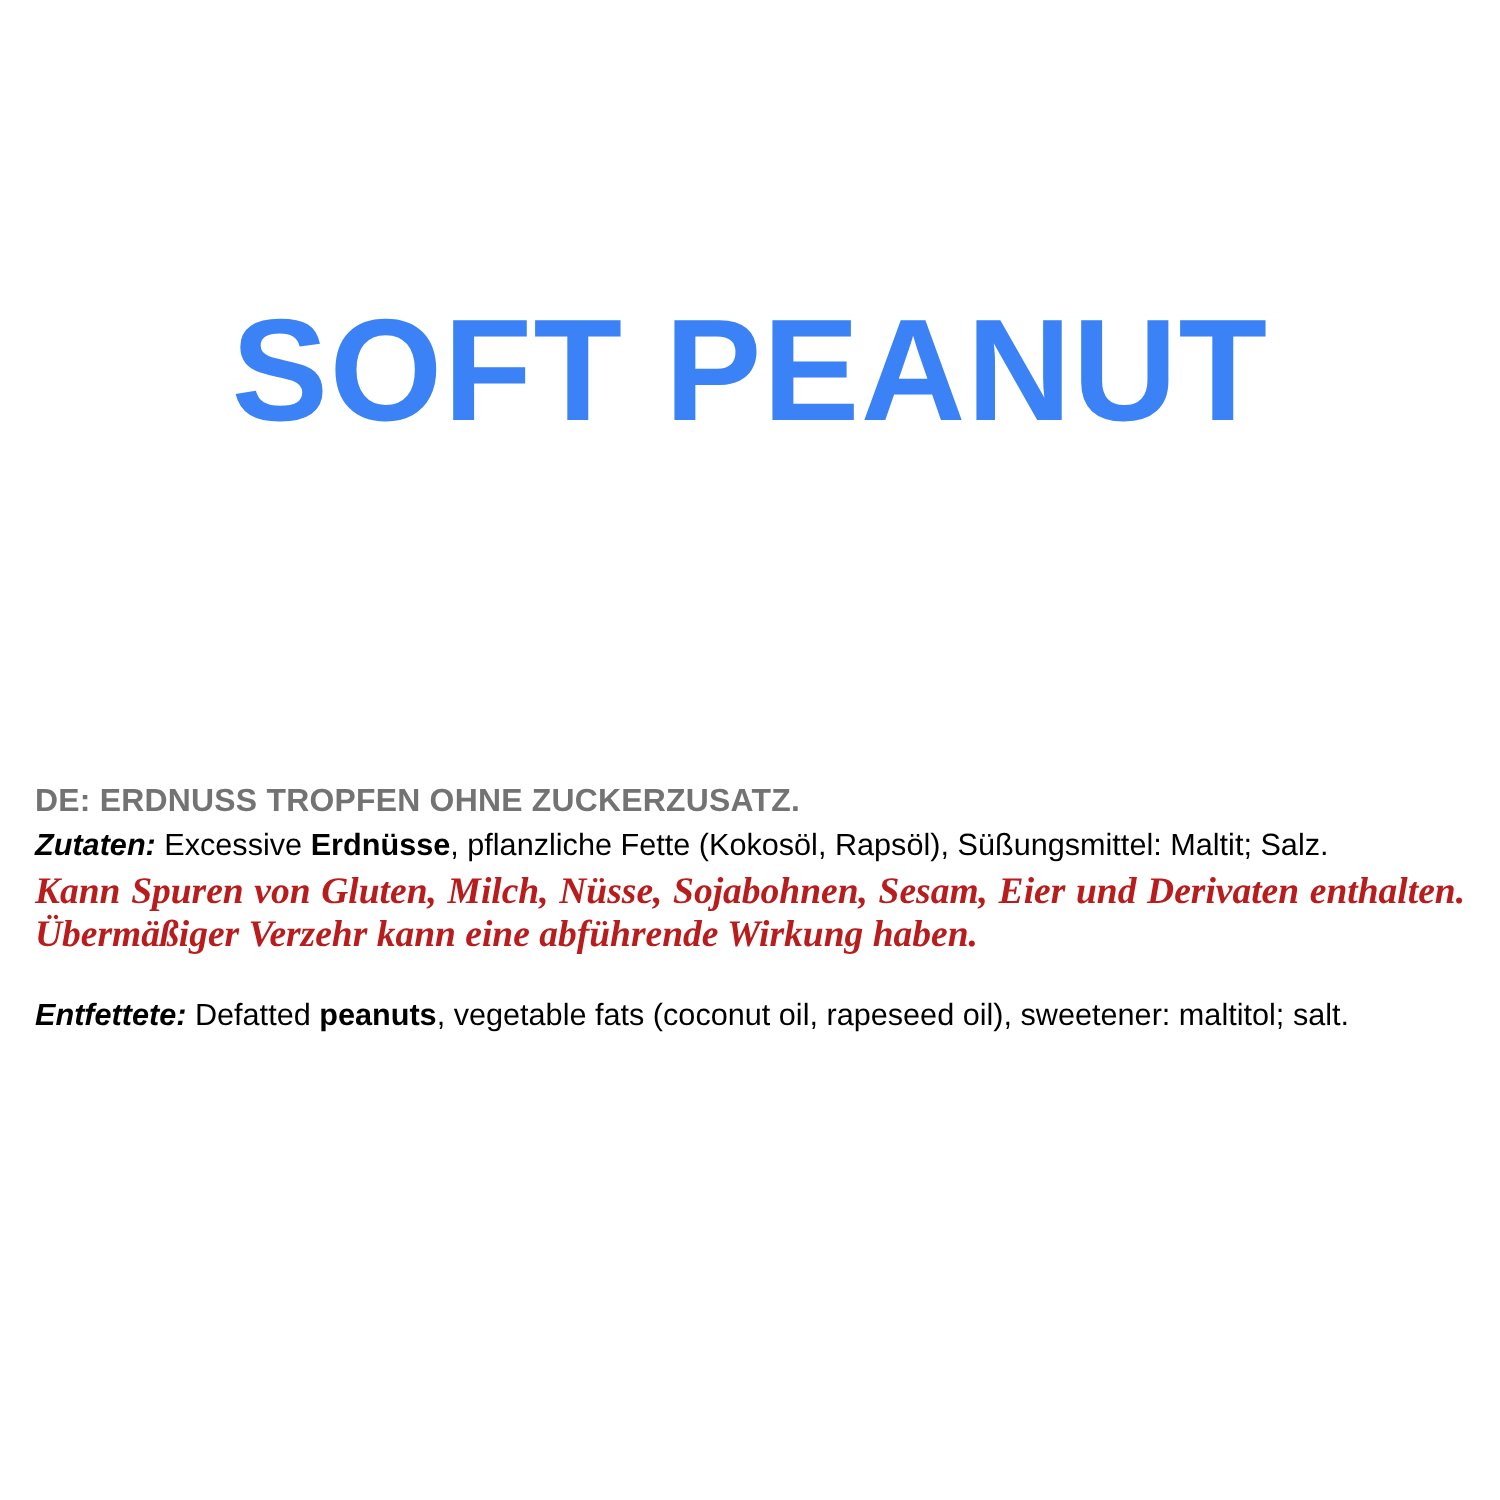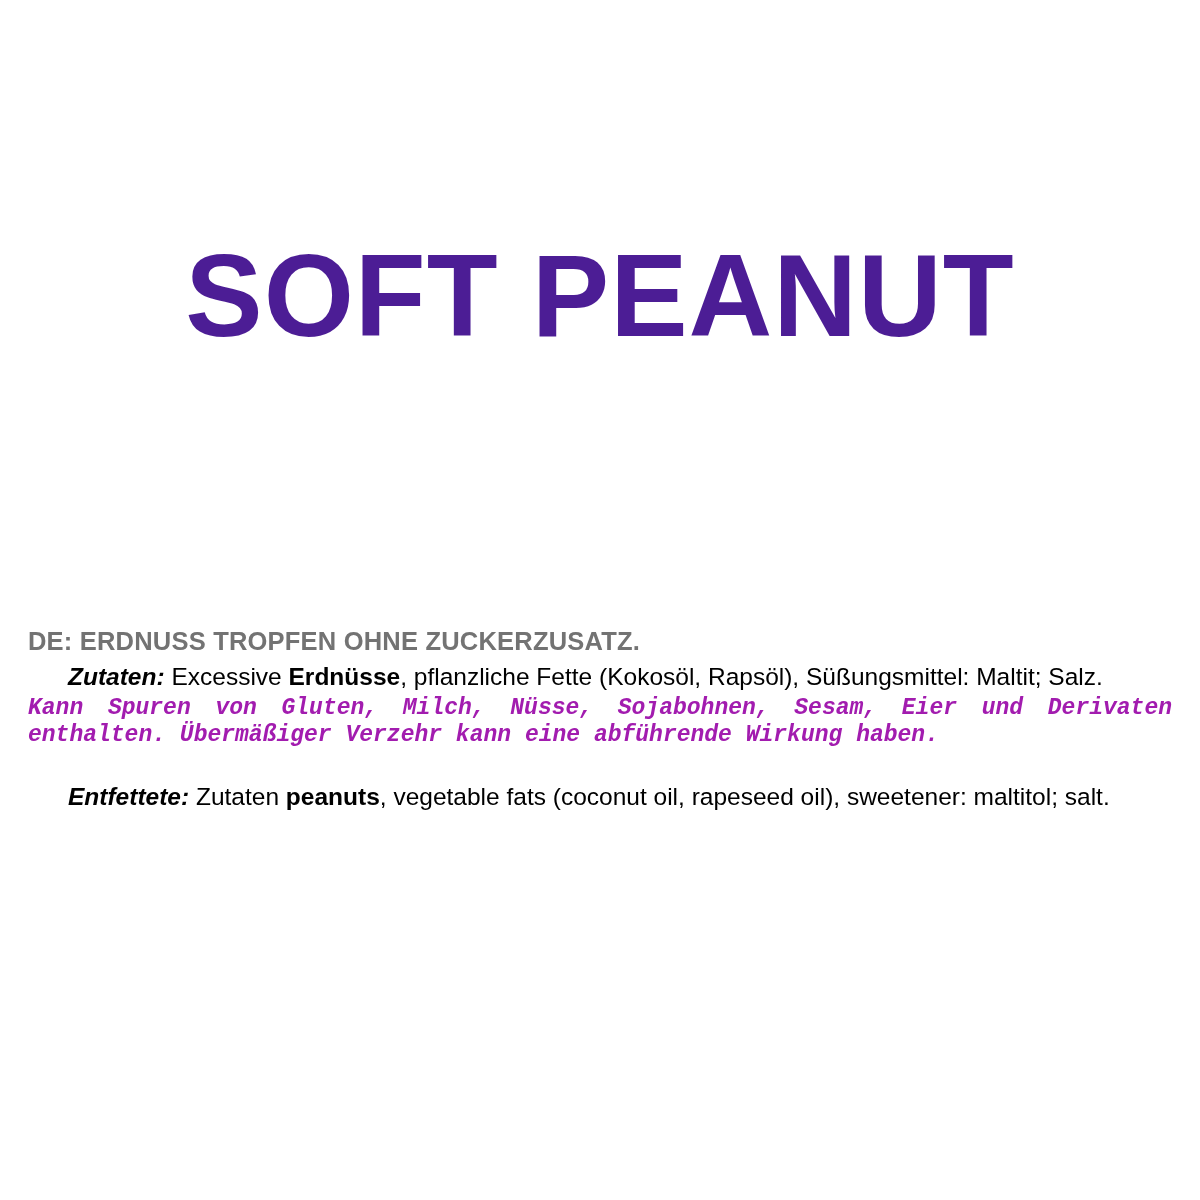--- a/index.html
+++ b/index.html
@@ -29,21 +29,21 @@
     top: 240px;
     width: 1200px;
     text-align: center;
   }
   .title-line {
     font-family: "Liberation Sans", sans-serif;
     font-weight: bold;
     font-size: 116px;
     line-height: 0.97;
     letter-spacing: 1px;
-    color: #4c1d95;
+    color: #3b82f6;
     white-space: nowrap;
   }
   .title-line.second {
     margin-top: 16px;
   }
   .sections {
     position: absolute;
     left: 28px;
     top: 626px;
     width: 1144px;
@@ -62,34 +62,33 @@
   }
   .section-body {
     font-family: "Liberation Sans", sans-serif;
     font-size: 24.5px;
     line-height: 1.17;
     color: #000;
   }
   .section-body .lead {
     font-style: italic;
     font-weight: bold;
-    margin-left: 40px;
   }
   .section-body .strong {
     font-weight: bold;
   }
   .allergen {
-    font-family: Liberation Mono, monospace;
-    font-size: 23px;
+    font-family: Liberation Serif, serif;
+    font-size: 30px;
     line-height: 1.17;
     font-style: italic;
     font-weight: bold;
     text-align: justify;
     margin-top: 4px;
-    color: #a21caf;
+    color: #b91c1c;
   }
   .allergen.justify-en {
     text-align: justify;
   }
 </style>
 </head>
 <body>
 
 <div class="label">
 
@@ -99,17 +98,17 @@
 
   <div class="sections">
 
     <div class="section">
       <div class="section-heading">DE: ERDNUSS TROPFEN OHNE ZUCKERZUSATZ.</div>
       <div class="section-body"><span class="lead">Zutaten:</span><span> Excessive </span><span class="strong">Erdnüsse</span><span>, pflanzliche Fette (Kokosöl, Rapsöl), Süßungsmittel: Maltit; Salz.</span></div>
       <div class="allergen">Kann Spuren von Gluten, Milch, Nüsse, Sojabohnen, Sesam, Eier und Derivaten enthalten. Übermäßiger Verzehr kann eine abführende Wirkung haben.</div>
     </div>
 
     <div class="section">
-      <div class="section-body"><span class="lead">Entfettete:</span><span> Zutaten </span><span class="strong">peanuts</span><span>, vegetable fats (coconut oil, rapeseed oil), sweetener: maltitol; salt.</span></div>
+      <div class="section-body"><span class="lead">Entfettete:</span><span> Defatted </span><span class="strong">peanuts</span><span>, vegetable fats (coconut oil, rapeseed oil), sweetener: maltitol; salt.</span></div>
     </div>
 
   </div>
 </div>
 
 </body></html>

